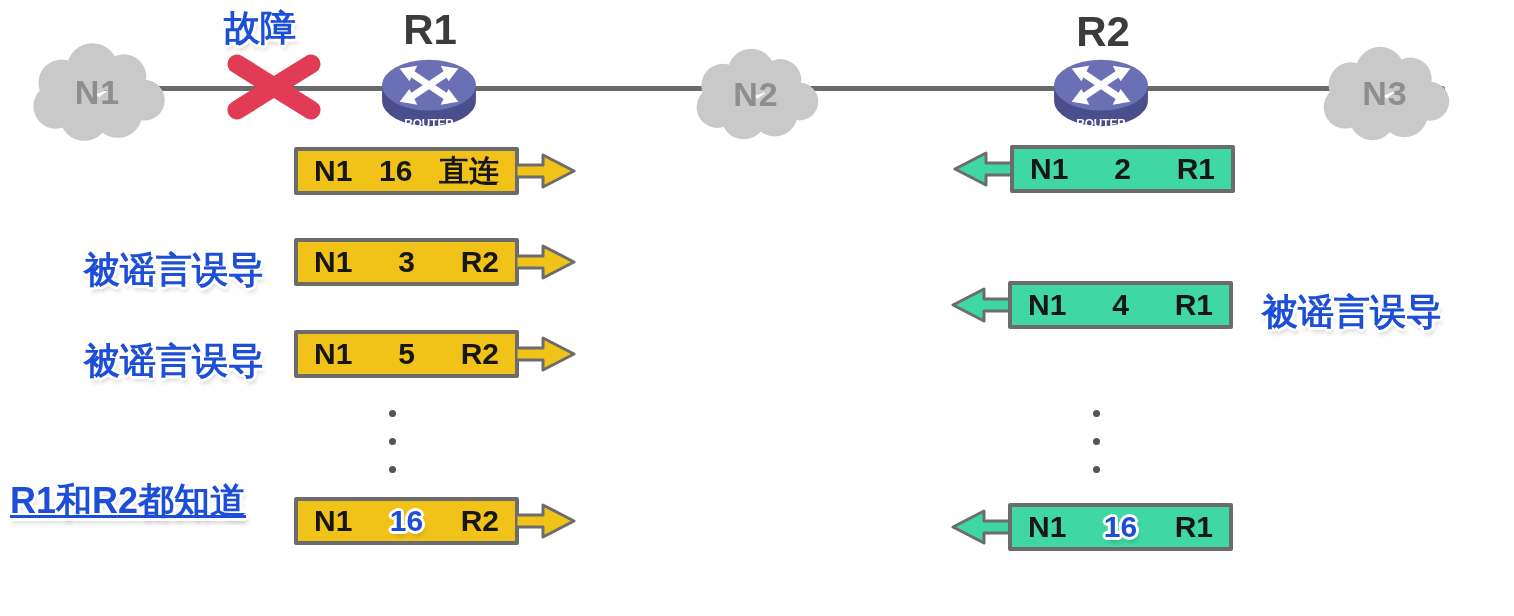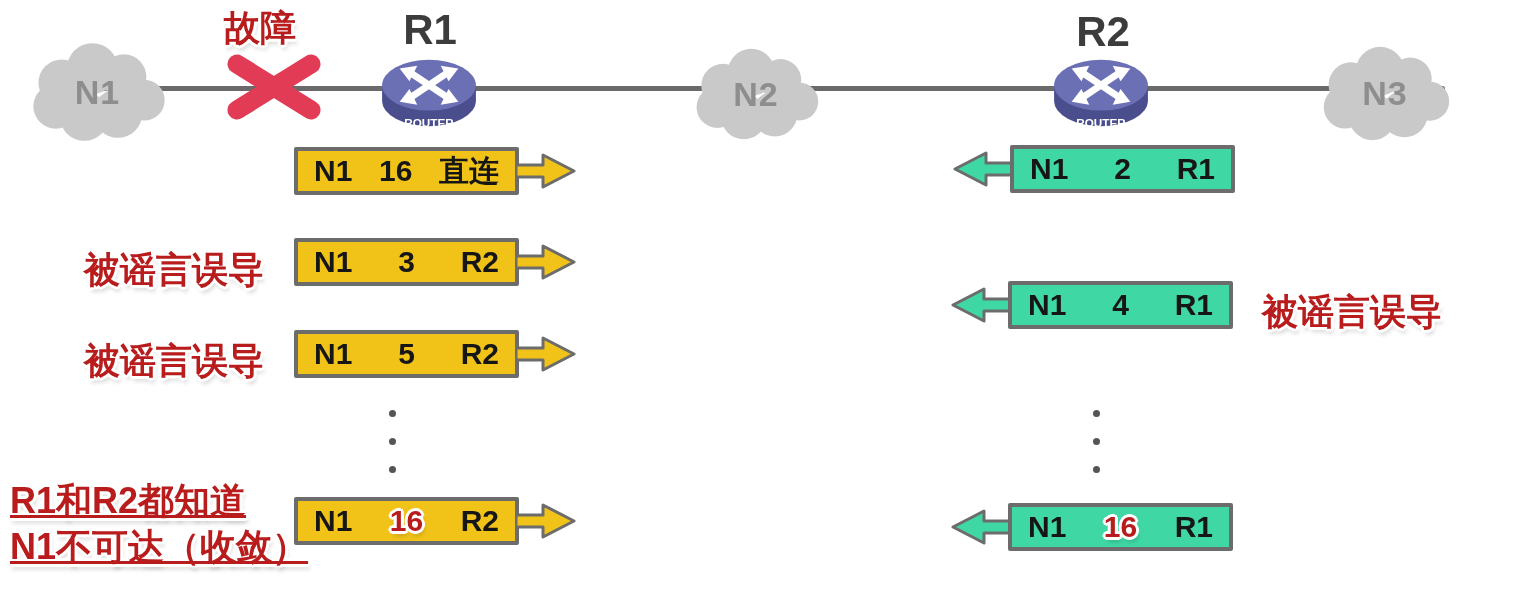--- a/index.html
+++ b/index.html
@@ -26,27 +26,28 @@
   .router-icon{position:absolute;width:102px;height:86px;}
   .router-icon svg{display:block;width:100%;height:100%;}
   .router-icon-r1{left:378px;top:50px;}
   .router-icon-r2{left:1050px;top:50px;}
   
   .failure-label{position:absolute;left:224px;top:4px;font-size:36px;font-weight:bold;}
   .failure-x{position:absolute;left:224px;top:54px;width:100px;height:66px;}
   .failure-x svg{display:block;width:100%;height:100%;}
   
   .outline-red{
-    color:#b91c1c;
+    color:#1d4ed8;
     text-shadow:
       -2px -2px 0 #fff, 0 -2px 0 #fff, 2px -2px 0 #fff,
       -2px 0 0 #fff, 2px 0 0 #fff,
       -2px 2px 0 #fff, 0 2px 0 #fff, 2px 2px 0 #fff,
       -3px 0 0 #fff, 3px 0 0 #fff, 0 3px 0 #fff, 0 -3px 0 #fff,
       2px 5px 4px rgba(0,0,0,0.18);
+    text-align: right;
   }
   
   .row{position:absolute;display:flex;align-items:center;}
   .route-box{
     width:225px;height:48px;box-sizing:border-box;border:4px solid #6c6c6c;border-radius:2px;
     display:flex;align-items:center;justify-content:space-between;padding:0 16px;
     font-size:30px;font-weight:bold;color:#161616;flex:0 0 auto;
   }
   .route-box.yellow{background:#f1c319;}
   .route-box.green{background:#3fd8a4;}
@@ -254,21 +255,20 @@
       <span class="outline-red">16</span>
       <span>R1</span>
     </div>
   </div>
 
   <div class="ann ann-l2 outline-red">被谣言误导</div>
   <div class="ann ann-l3 outline-red">被谣言误导</div>
   <div class="ann ann-r2 outline-red">被谣言误导</div>
   <div class="ann ann-final outline-red">
     <div>R1和R2都知道</div>
-    <div>N1不可达（收敛）</div>
   </div>
 
   <div class="dots dots-left">
     <span class="dot"></span>
     <span class="dot"></span>
     <span class="dot"></span>
   </div>
   <div class="dots dots-right">
     <span class="dot"></span>
     <span class="dot"></span>

